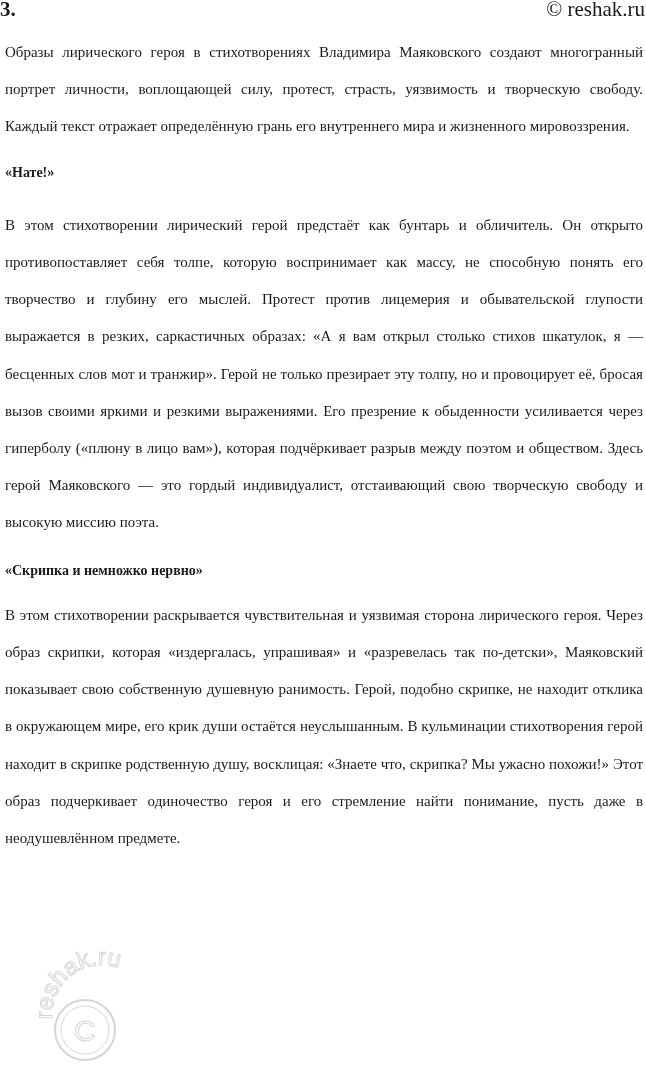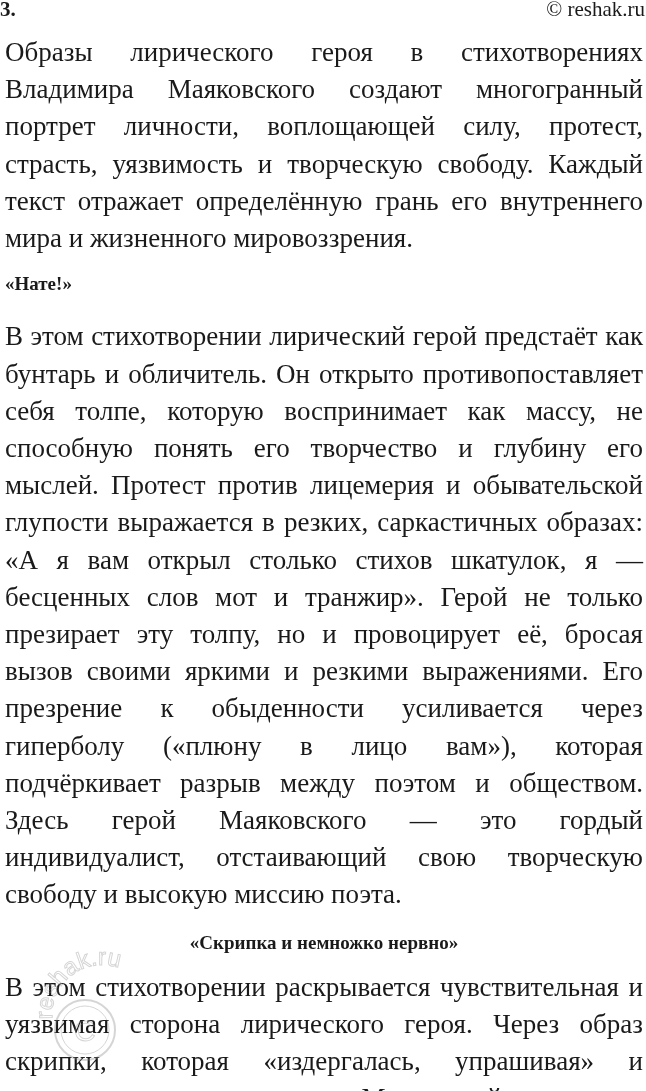--- a/index.html
+++ b/index.html
@@ -35,43 +35,42 @@
     }
     .copyright {
       position: absolute;
       right: -2px;
       top: -4px;
       font-size: 21px;
       line-height: 26px;
     }
     p {
       margin: 0;
-      font-size: 27px;
+      font-size: 15px;
       line-height: 37.2px;
       text-align: justify;
       text-justify: inter-word;
     }
     .intro {
       margin-top: 4px;
     }
     h2 {
       margin: 0;
-      font-size: 19px;
+      font-size: 14px;
       line-height: 37.2px;
       font-weight: bold;
     }
     .heading-1 {
       margin-top: 8px;
     }
     .para-1 {
       margin-top: 16px;
     }
     .heading-2 {
       margin-top: 10px;
-      text-align: center;
     }
     .para-2 {
       margin-top: 8px;
     }
     .watermark {
       position: absolute;
       left: 30px;
       top: 920px;
       width: 140px;
       height: 150px;

